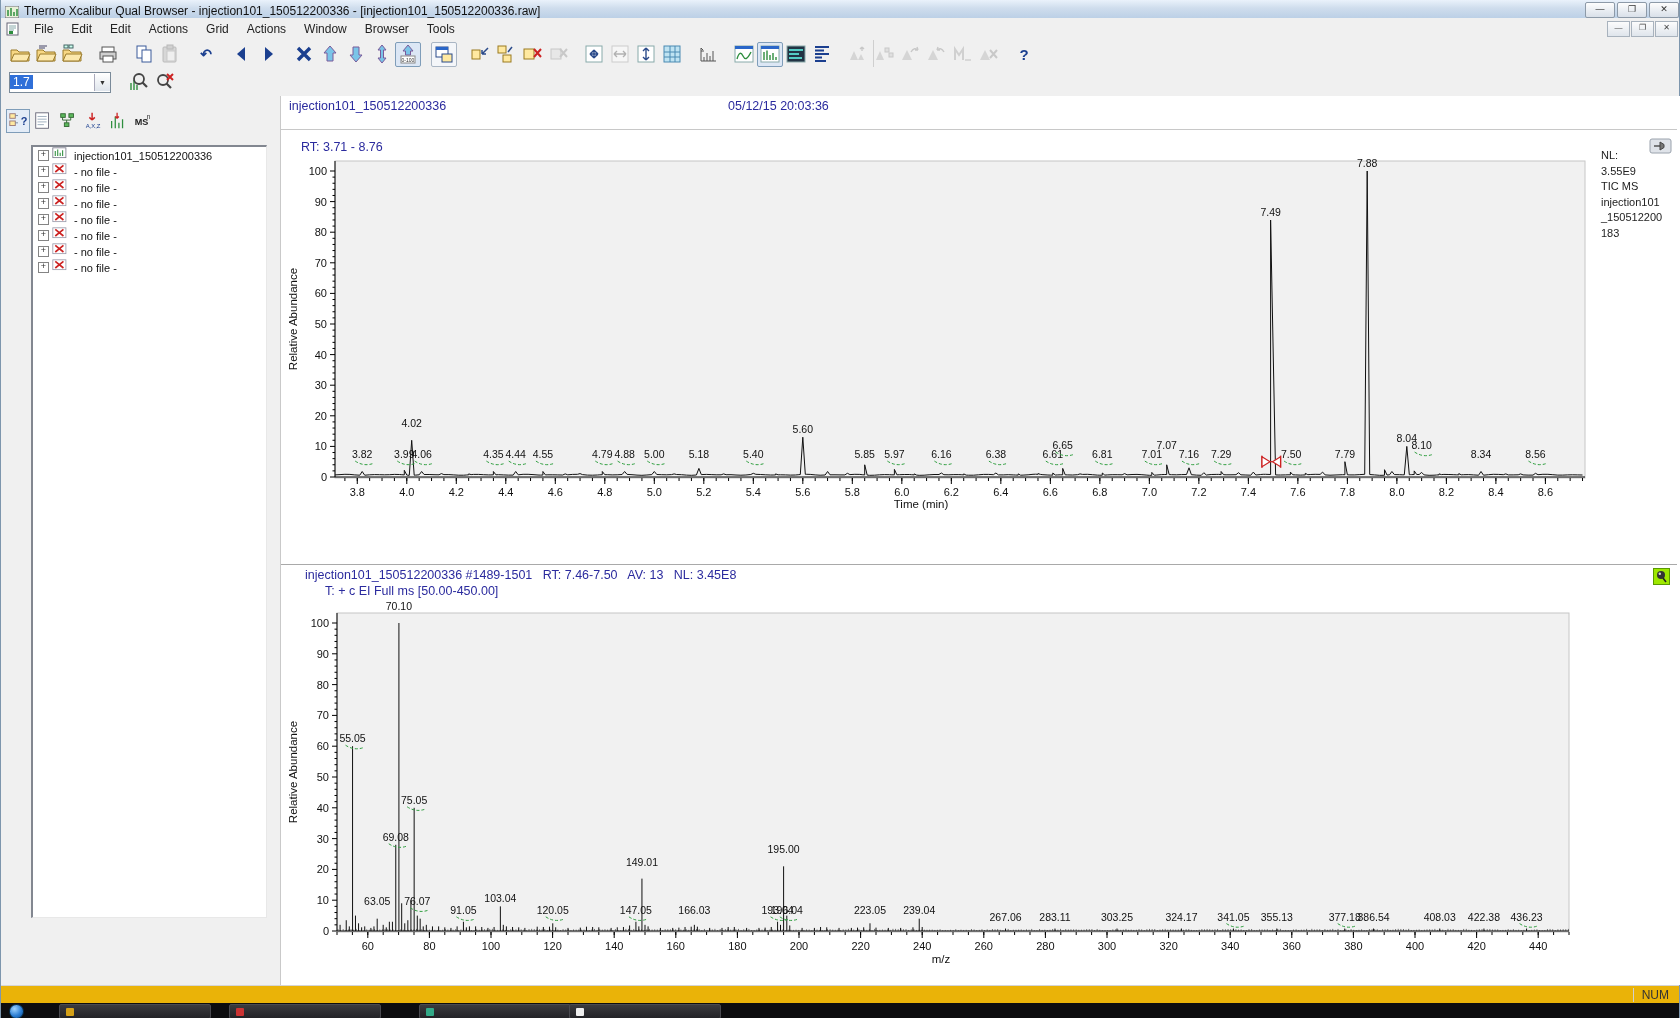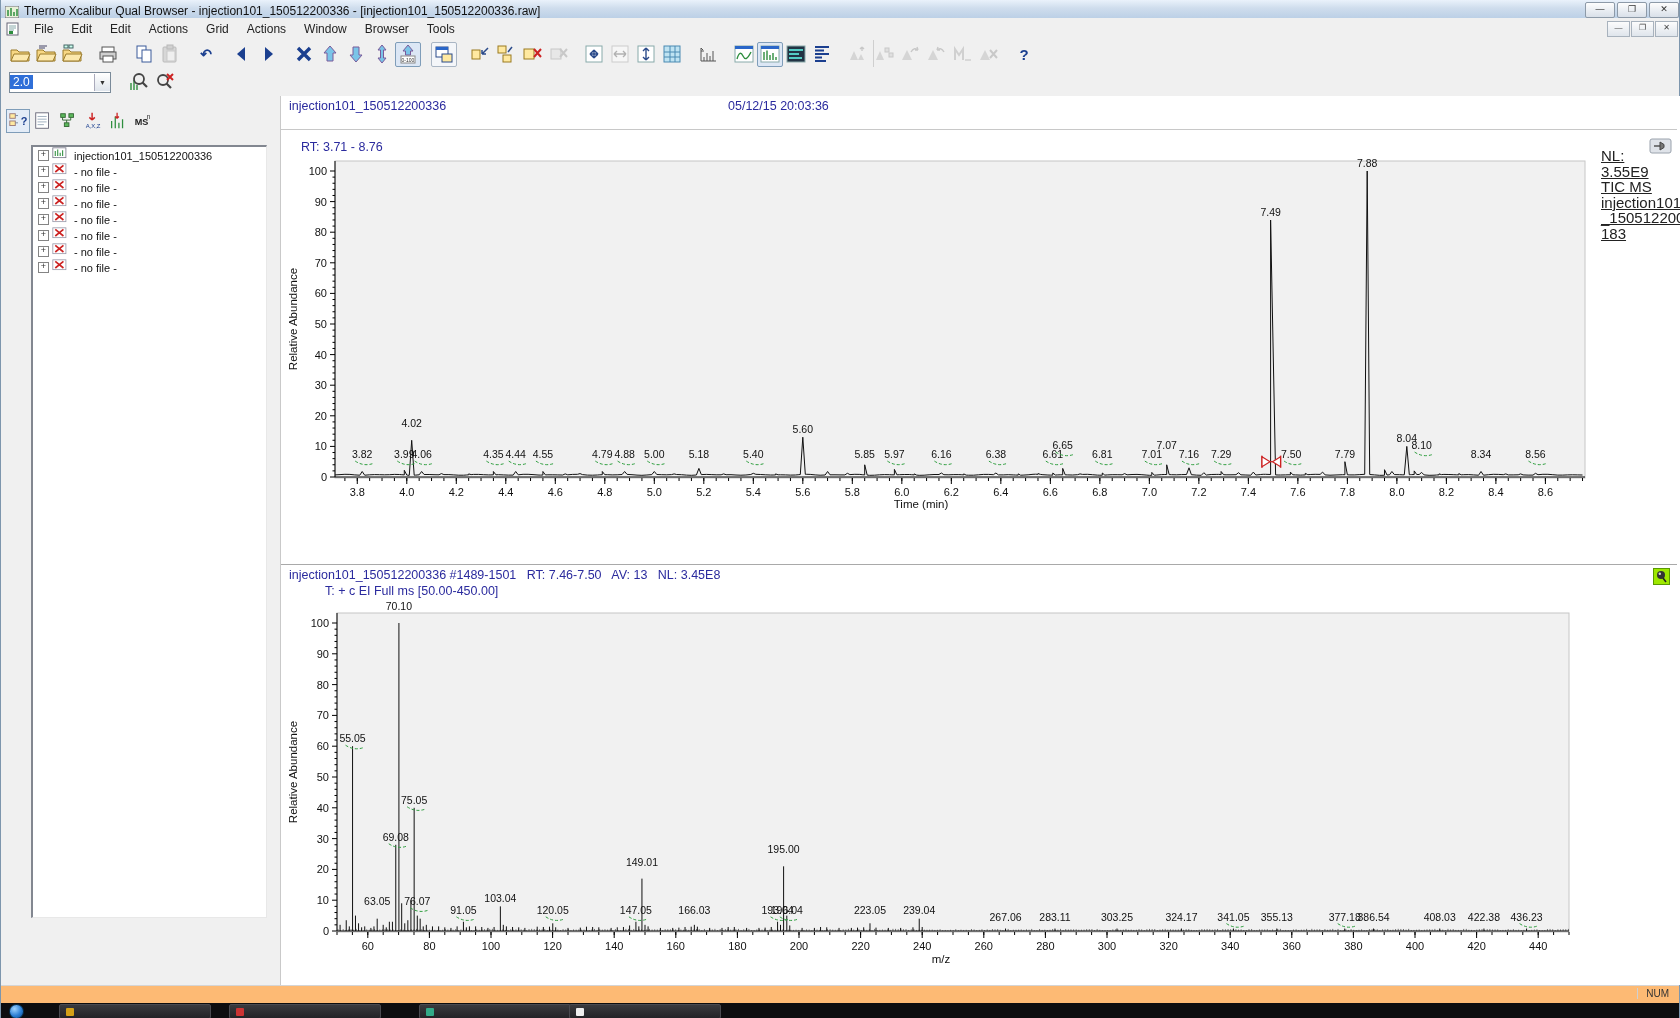--- a/index.html
+++ b/index.html
@@ -47,25 +47,25 @@
     box-shadow:inset -1px -1px 0 #fff;overflow:hidden;}
   .tree-row{display:flex;align-items:center;height:15px;margin-top:1px;font-size:11px;color:#111;white-space:nowrap;}
   .plusbox{width:9px;height:9px;margin:0 3px 0 5px;border:1px solid #848484;background:#fff;
     font-size:9px;line-height:7px;text-align:center;color:#333;flex:none;}
   .tree-ic{margin-right:4px;flex:none;display:flex;}
   
   #content{position:absolute;left:280px;top:0;width:1400px;height:889px;background:#fff;}
   .pane-title{position:absolute;font-size:12.5px;color:#2b2b9e;white-space:pre;}
   .hline{position:absolute;height:1px;background:#c8c8c8;}
   .sep2{position:absolute;height:1px;background:#a9a9a9;}
-  #nl-block{position:absolute;left:1320px;top:52px;width:78px;font-size:15px;color:#222;line-height:15.5px;text-decoration:underline;}
+  #nl-block{position:absolute;left:1320px;top:52px;width:78px;font-size:11px;color:#222;line-height:15.5px;}
   svg{position:absolute;}
   
-  #statusbar{position:absolute;left:0;top:985px;width:100%;height:18px;background:#fdba74;border-top:1px solid #d5d5d5;
-    font-size:10px;color:#333;}
+  #statusbar{position:absolute;left:0;top:985px;width:100%;height:18px;background:#eab308;border-top:1px solid #d5d5d5;
+    font-size:12px;color:#333;}
   #num-cell{position:absolute;right:10px;top:2px;padding-left:8px;border-left:1px solid #d0d0d0;}
   #taskbar{position:absolute;left:0;top:1003px;width:100%;height:15px;background:#0d0d0f;}
   .tk-btn{position:absolute;top:1px;height:13px;background:linear-gradient(#3a3a3e,#232327);border:1px solid #4a4a50;border-radius:2px;}
   .tk-ic{position:absolute;top:3px;width:8px;height:8px;border-radius:1px;}
   #start-orb{position:absolute;left:8px;top:1px;width:13px;height:13px;border-radius:50%;
     background:radial-gradient(circle at 35% 30%,#9fd4ff,#2d7fd4 55%,#0b4a8f);border:1px solid #06304f;}
 </style>
 </head>
 <body>
 
@@ -302,21 +302,21 @@
           <path d="M13 7 L20 15 M20 7 L13 15" stroke="#999" stroke-width="2"></path>
         </svg>
       </div>
       <div class="tb-btn gstart">
         <span class="tb-glyph" style="color:#1b3f8f;font-size:15px">?</span>
       </div>
     </div>
 
   <div id="toolbar2">
     <div id="scale-combo">
-      <span id="scale-value">2.0</span>
+      <span id="scale-value">1.7</span>
       <span id="combo-grow"></span>
       <span id="combo-arrow">▼</span>
     </div>
     <span id="zoom-btns" style="display:flex;margin-left:14px;">
         <div class="tb-btn">
           <svg width="22" height="22" viewBox="0 0 22 22" style="position:static">
             <path d="M4 19 V12 M7 19 V9 M10 19 V14" stroke="#2e8e3e" stroke-width="1.4"></path>
             <circle cx="12" cy="8" r="5" fill="none" stroke="#444" stroke-width="1.8"></circle>
             <path d="M15.5 11.5 L20 16" stroke="#444" stroke-width="2.2"></path>
           </svg>
@@ -754,21 +754,21 @@
           <path d="M1247.4950495049507 365.088 q 9 6 19 2" fill="none" stroke="#2e9e3e" stroke-width="1" stroke-dasharray="3 2"></path>
           <path d="M980.9801980198021 359.7 V371.7" stroke="#cc2222" stroke-width="1.4"></path>
           <path d="M999.5445544554457 359.7 V371.7" stroke="#cc2222" stroke-width="1.4"></path>
           <path d="M980.9801980198021 360.7 L988.9801980198021 365.7 L980.9801980198021 370.7 Z" fill="#fff" stroke="#cc2222" stroke-width="1.2"></path>
           <path d="M999.5445544554457 360.7 L991.5445544554457 365.7 L999.5445544554457 370.7 Z" fill="#fff" stroke="#cc2222" stroke-width="1.2"></path>
           <line x1="988.9801980198021" y1="365.7" x2="991.5445544554457" y2="365.7" stroke="#cc2222" stroke-width="1.2"></line>
         </svg>
 
       <div class="sep2" style="left:0;top:468px;width:1396px;"></div>
 
-      <div class="pane-title" style="left:8px;top:472px;">injection101_150512200336 #1489-1501   RT: 7.46-7.50   AV: 13   NL: 3.45E8</div>
+      <div class="pane-title" style="left:24px;top:472px;">injection101_150512200336 #1489-1501   RT: 7.46-7.50   AV: 13   NL: 3.45E8</div>
       <div class="pane-title" style="left:8px;top:488px;margin-left:36px;">T: + c EI Full ms [50.00-450.00]</div>
       <svg width="17" height="17" style="left:1372px;top:472px;">
         <rect x="0.5" y="0.5" width="16" height="16" fill="#9ee800" stroke="#5a9a00"></rect>
         <circle cx="8" cy="7" r="4" fill="#333"></circle>
         <circle cx="6.8" cy="5.8" r="1.2" fill="#ddd"></circle>
         <path d="M10 10 L13 14" stroke="#222" stroke-width="1.5"></path>
       </svg>
       <svg id="specSvg" width="1396" height="419" style="left:0;top:470px;">
           <rect x="56" y="47" width="1232" height="319" fill="#f1f1f1" stroke="#c6c6c6"></rect>
           <line x1="51" y1="365" x2="56" y2="365" stroke="#000"></line>

